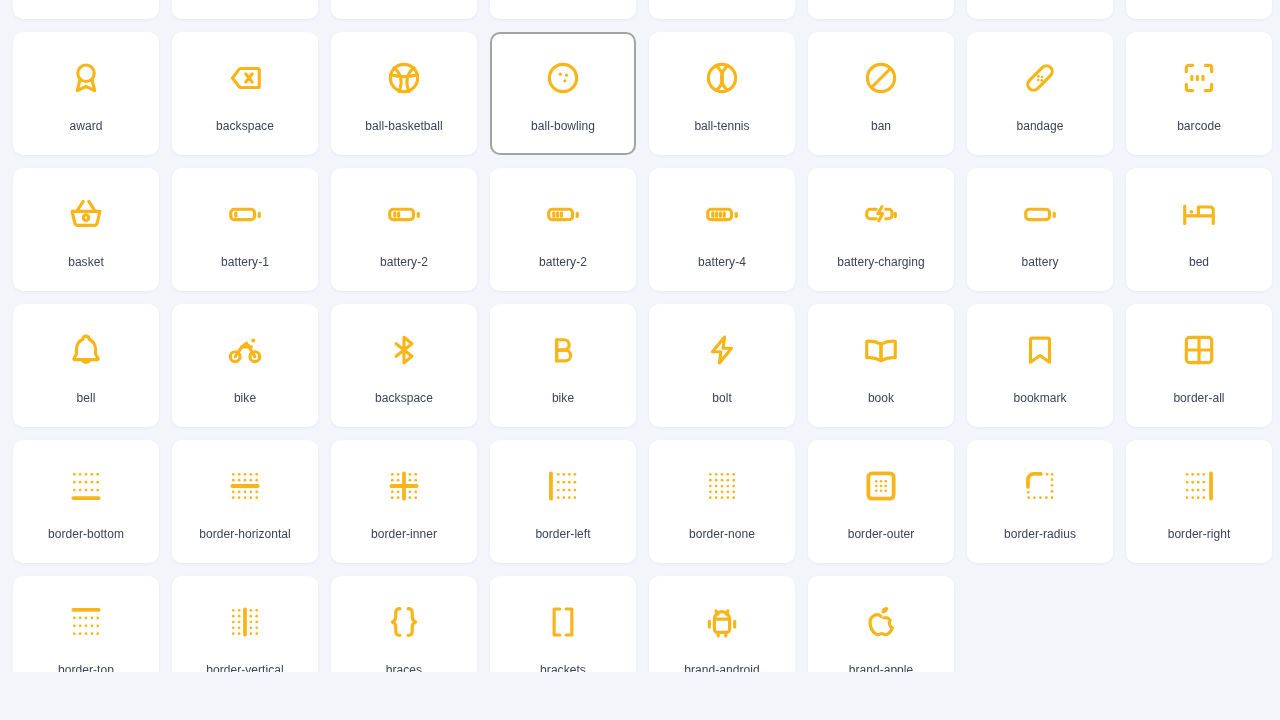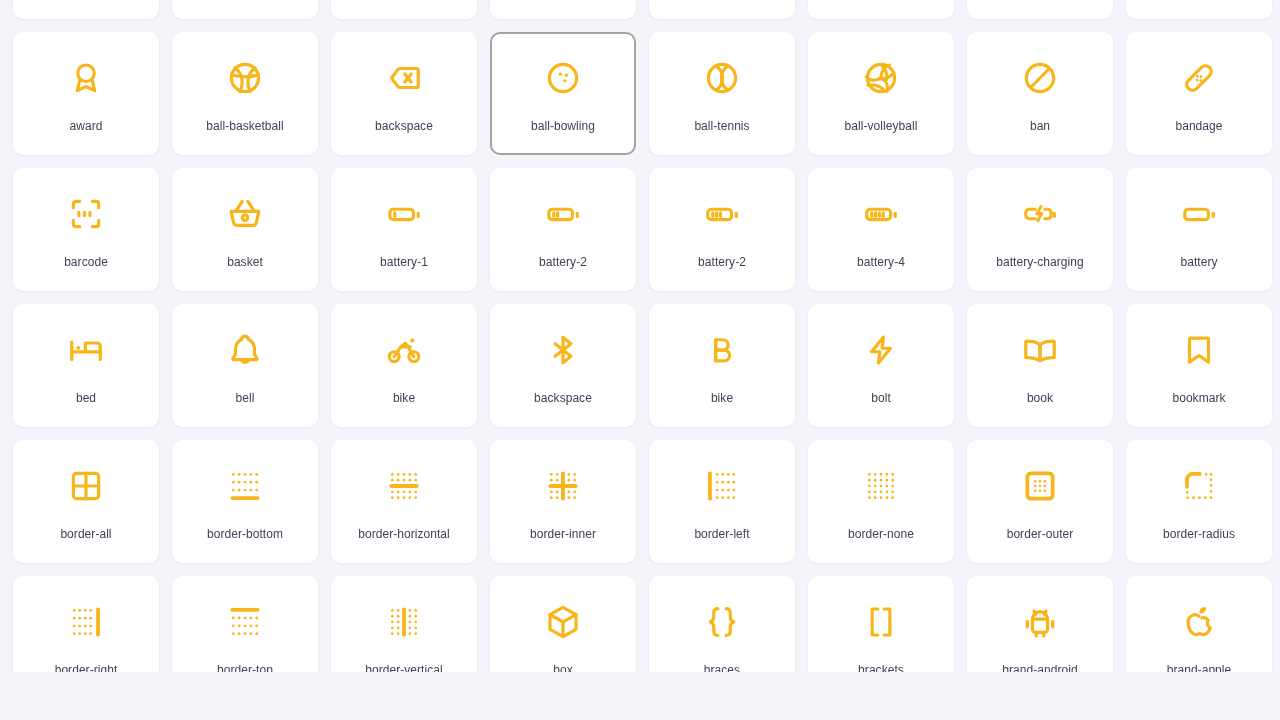--- a/index.html
+++ b/index.html
@@ -91,72 +91,58 @@
           <svg viewBox="0 0 24 24" aria-hidden="true">
             <circle cx="12" cy="9" r="5.2"></circle>
             <path d="M8.2 13.1L6.5 20l5.5-2.6L17.5 20l-1.7-6.9"></path>
           </svg>
         </div>
         <div class="label">award</div>
       </div>
       <div class="card">
         <div class="icon-wrap">
           <svg viewBox="0 0 24 24" aria-hidden="true">
+            <path d="M20 6H9.6a2 2 0 0 0-1.5.7l-4 5.3 4 5.3a2 2 0 0 0 1.5.7H20a1 1 0 0 0 1-1V7a1 1 0 0 0-1-1z"></path>
+            <path d="M12.5 9.5l4 5"></path>
+            <path d="M16.5 9.5l-4 5"></path>
+          </svg>
+        </div>
+        <div class="label">backspace</div>
+      </div>
+      <div class="card">
+        <div class="icon-wrap">
+          <svg viewBox="0 0 24 24" aria-hidden="true">
             <circle cx="12" cy="12" r="8.6"></circle>
             <path d="M5.6 5.6c3 2.3 4.6 5.4 4.6 8.9 0 2.3-.5 4.3-1.4 6"></path>
             <path d="M18.4 5.6c-3 2.3-4.6 5.4-4.6 8.9 0 2.3.5 4.3 1.4 6"></path>
             <path d="M3.5 10c2.6.8 5.4 1.2 8.5 1.2s5.9-.4 8.5-1.2"></path>
           </svg>
         </div>
         <div class="label">ball-basketball</div>
       </div>
-      <div class="card">
-        <div class="icon-wrap">
-          <svg viewBox="0 0 24 24" aria-hidden="true">
-            <path d="M20 6H9.6a2 2 0 0 0-1.5.7l-4 5.3 4 5.3a2 2 0 0 0 1.5.7H20a1 1 0 0 0 1-1V7a1 1 0 0 0-1-1z"></path>
-            <path d="M12.5 9.5l4 5"></path>
-            <path d="M16.5 9.5l-4 5"></path>
-          </svg>
-        </div>
-        <div class="label">backspace</div>
-      </div>
       <div class="card selected">
         <div class="icon-wrap">
           <svg viewBox="0 0 24 24" aria-hidden="true">
             <circle cx="12" cy="12" r="8.6"></circle>
             <circle class="dot" cx="10.3" cy="9.6" r="1"></circle>
             <circle class="dot" cx="14.2" cy="10.2" r="1"></circle>
             <circle class="dot" cx="13.2" cy="13.8" r="1"></circle>
           </svg>
         </div>
         <div class="label">ball-bowling</div>
       </div>
       <div class="card">
         <div class="icon-wrap">
           <svg viewBox="0 0 24 24" aria-hidden="true">
             <circle cx="12" cy="12" r="8.6"></circle>
             <path d="M8.4 4.4A9.3 9.3 0 0 1 8.4 19.6"></path>
             <path d="M15.6 4.4a9.3 9.3 0 0 0 0 15.2"></path>
           </svg>
         </div>
         <div class="label">ball-tennis</div>
-      </div>
-      <div class="card">
-        <div class="icon-wrap">
-          <svg viewBox="0 0 24 24" aria-hidden="true">
-            <circle cx="12" cy="12" r="8.6"></circle>
-            <path d="M12 12c0-4.4 2.2-7.4 5.3-8.2"></path>
-            <path d="M12 12c-3.8 2.2-7.3 1.7-9.3-.6"></path>
-            <path d="M12 12c3.8 2.2 4.9 5.6 3.9 8.5"></path>
-            <path d="M12 3.4c2.9 2.9 4.2 6.2 3.6 9.6"></path>
-            <path d="M3.8 16.6c3.9-.6 7.2.2 9.5 2.6"></path>
-            <path d="M20.1 8.9c-2.6 2.7-5.9 4-9.4 3.6"></path>
-          </svg>
-        </div>
-        <div class="label">ball-volleyball</div>
       </div>
       <div class="card">
         <div class="icon-wrap">
           <svg viewBox="0 0 24 24" aria-hidden="true">
             <circle cx="12" cy="12" r="8.6"></circle>
             <path d="M6 18L18 6"></path>
           </svg>
         </div>
         <div class="label">ban</div>
       </div>
@@ -588,30 +574,20 @@
             <circle class="dot" cx="8.3" cy="19.4" r="0.85"></circle>
             <circle class="dot" cx="15.7" cy="19.4" r="0.85"></circle>
             <circle class="dot" cx="19.4" cy="19.4" r="0.85"></circle>
           </svg>
         </div>
         <div class="label">border-vertical</div>
       </div>
       <div class="card">
         <div class="icon-wrap">
           <svg viewBox="0 0 24 24" aria-hidden="true">
-            <path d="M12 2.8l8.2 4.6v9.2L12 21.2l-8.2-4.6V7.4z"></path>
-            <path d="M3.8 7.4L12 12l8.2-4.6"></path>
-            <path d="M12 12v9.2"></path>
-          </svg>
-        </div>
-        <div class="label">box</div>
-      </div>
-      <div class="card">
-        <div class="icon-wrap">
-          <svg viewBox="0 0 24 24" aria-hidden="true">
             <path d="M9.4 3.6c-2 0-2.6 1.1-2.6 2.6v2.6c0 1.6-.6 2.6-2.2 3.2 1.6.6 2.2 1.6 2.2 3.2v2.6c0 1.5.6 2.6 2.6 2.6"></path>
             <path d="M14.6 3.6c2 0 2.6 1.1 2.6 2.6v2.6c0 1.6.6 2.6 2.2 3.2-1.6.6-2.2 1.6-2.2 3.2v2.6c0 1.5-.6 2.6-2.6 2.6"></path>
           </svg>
         </div>
         <div class="label">braces</div>
       </div>
       <div class="card">
         <div class="icon-wrap">
           <svg viewBox="0 0 24 24" aria-hidden="true">
             <path d="M10 3.8H6.4v16.4H10"></path>

